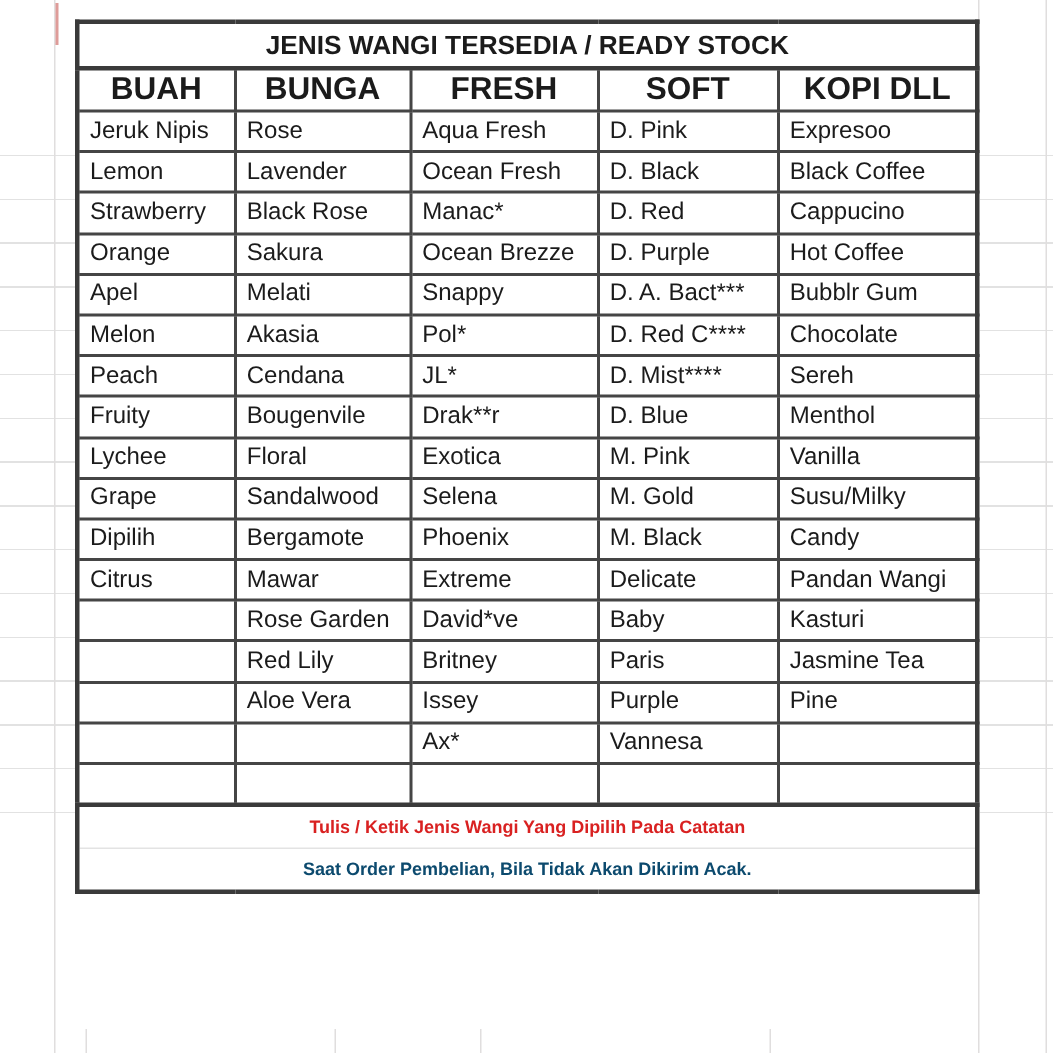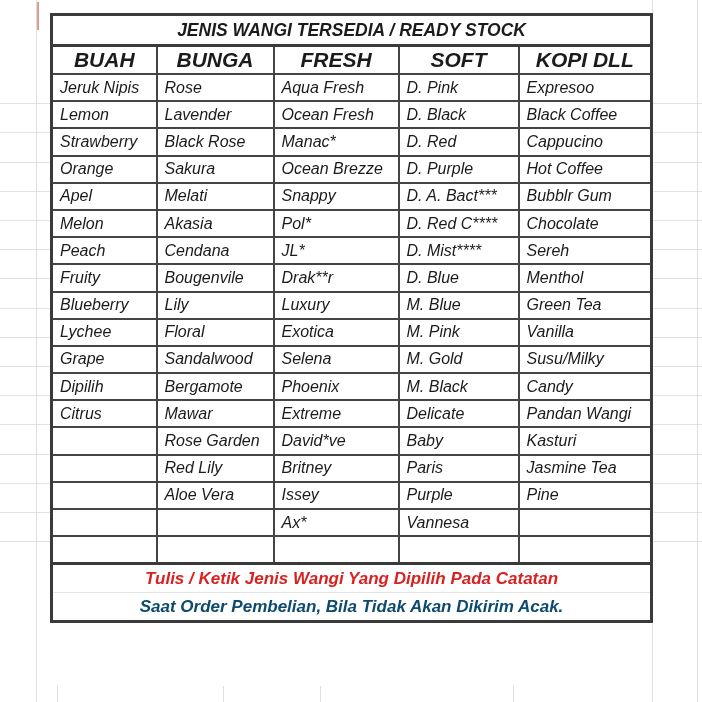--- a/index.html
+++ b/index.html
@@ -9,21 +9,20 @@
     width: 702px;
     height: 702px;
     font-family: "Liberation Sans", sans-serif;
     overflow: hidden;
   }
   .canvas {
     position: relative;
     width: 702px;
     height: 566px;
     background: #ffffff;
-    font-style: italic;
   }
   
   .bg-rows {
     position: absolute;
     left: 0; right: 0;
     top: 75px; bottom: 0;
     background: repeating-linear-gradient(
       to bottom,
       transparent 0px, transparent 28.2px,
       #e2e2e2 28.2px, #e2e2e2 29.2px
@@ -83,21 +82,21 @@
   tbody.data-rows td {
     height: 25.2px;
   }
   tr.note-row td {
     border: 3px solid #3a3a3a;
     padding: 0;
     text-align: center;
   }
   .note-line {
     font-weight: bold;
-    font-size: 17px;
+    font-size: 12px;
     line-height: 27px;
     height: 27px;
     text-align: center;
   }
   .note-line.first {
     border-bottom: 1px solid #e3e3e3;
   }
   table.stock {
     border: 3px solid #3a3a3a;
   }
@@ -189,27 +188,20 @@
           <td>Sereh</td>
         </tr>
         <tr>
           <td>Fruity</td>
           <td>Bougenvile</td>
           <td>Drak**r</td>
           <td>D. Blue</td>
           <td>Menthol</td>
         </tr>
         <tr>
-          <td>Blueberry</td>
-          <td>Lily</td>
-          <td>Luxury</td>
-          <td>M. Blue</td>
-          <td>Green Tea</td>
-        </tr>
-        <tr>
           <td>Lychee</td>
           <td>Floral</td>
           <td>Exotica</td>
           <td>M. Pink</td>
           <td>Vanilla</td>
         </tr>
         <tr>
           <td>Grape</td>
           <td>Sandalwood</td>
           <td>Selena</td>

